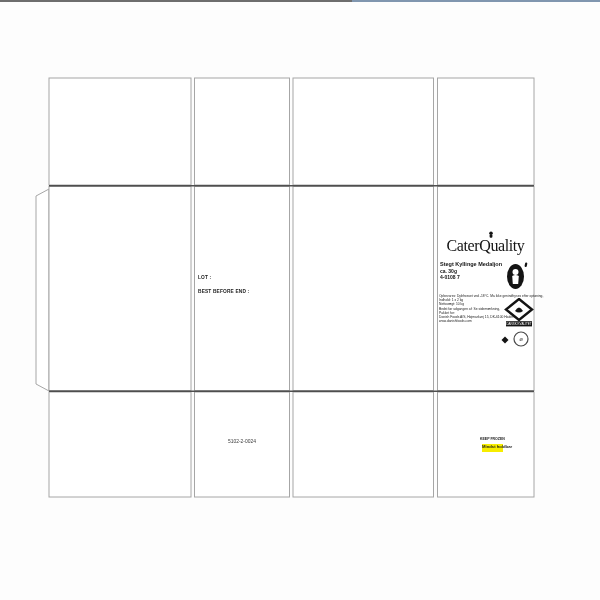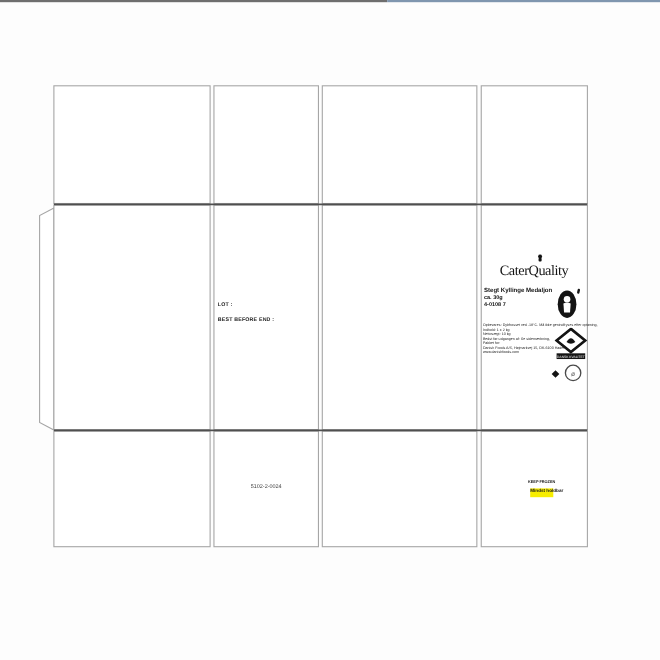--- a/index.html
+++ b/index.html
@@ -15,21 +15,21 @@
   .lot-text{color:#1c1c1c;font-weight:bold;font-size:6px;transform:scale(0.8);
             transform-origin:top left;white-space:nowrap;letter-spacing:0.2px;}
   #lot-label{left:198px;top:275px;}
   #best-before-label{left:198px;top:289px;}
   
   #carton-code{left:194px;top:439px;width:96px;text-align:center;color:#3a3a3a;
                font-size:9px;transform:scale(0.55);transform-origin:center top;}
   
   #brand-wrap{left:437px;top:237px;width:97px;text-align:center;}
   #brand-logo{position:relative;display:inline-block;color:#141414;
-              font-family:"Liberation Serif",serif;font-size:13px;letter-spacing:-0.4px;}
+              font-family:"Liberation Serif",serif;font-size:16px;letter-spacing:-0.4px;}
   #chef-hat-icon{position:absolute;left:54%;top:-6px;}
   #product-block{left:440px;top:261px;width:120px;transform:scale(0.5);
                  transform-origin:top left;color:#111;font-weight:bold;}
   #product-name{font-size:11px;line-height:13px;white-space:nowrap;}
   #product-weight{font-size:10px;line-height:13px;}
   #product-itemno{font-size:10px;line-height:13px;}
   #fineprint{left:439px;top:294px;width:132px;transform:scale(0.5);
              transform-origin:top left;color:#222;font-size:6.6px;line-height:8.2px;}
   #fineprint div{white-space:nowrap;}
   

